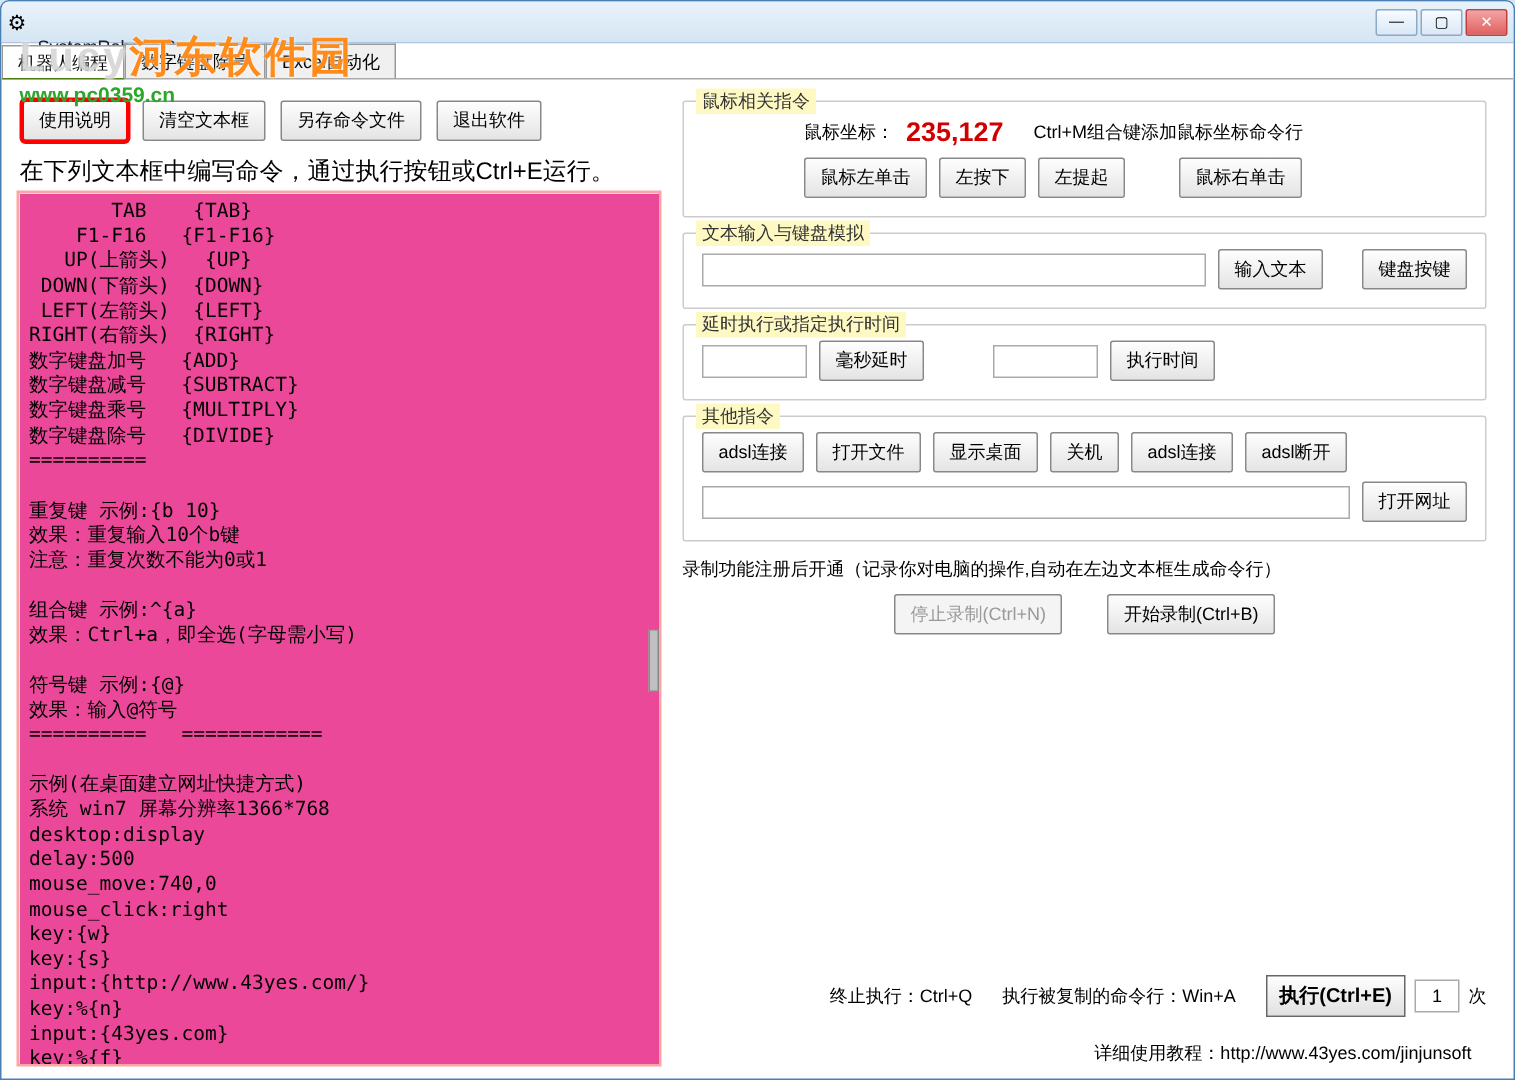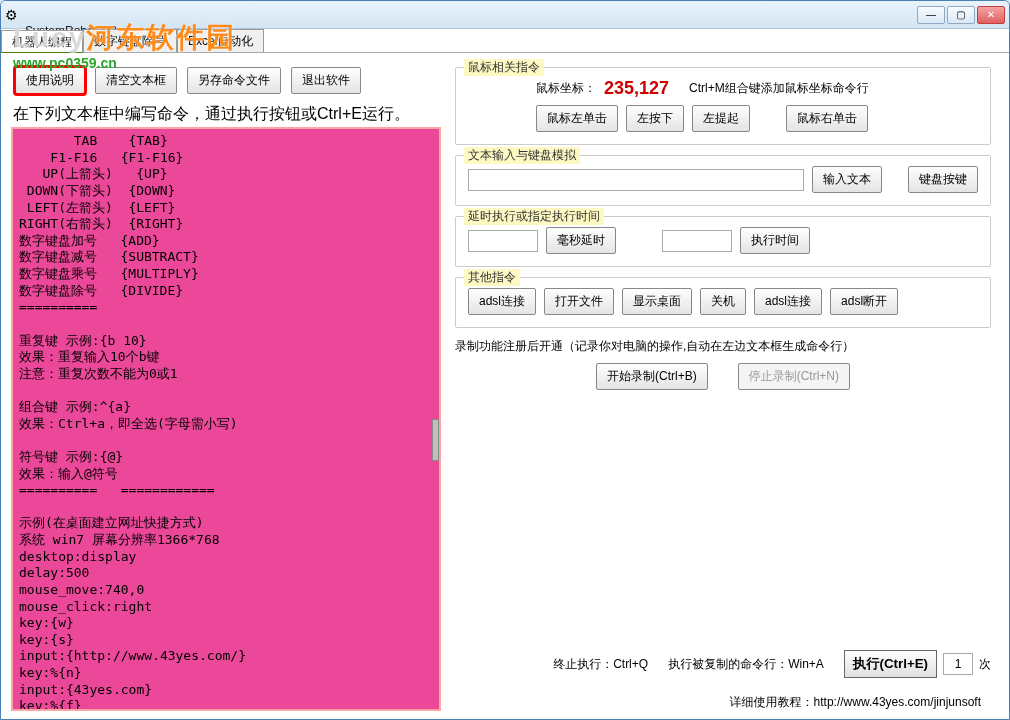--- a/index.html
+++ b/index.html
@@ -177,27 +177,31 @@
       <div class="group">
         <div class="group-title">其他指令</div>
         <div class="row">
           <button class="btn">adsl连接</button>
           <button class="btn">打开文件</button>
           <button class="btn">显示桌面</button>
           <button class="btn">关机</button>
           <button class="btn">adsl连接</button>
           <button class="btn">adsl断开</button>
         </div>
+        <div class="row">
+          <input class="txt wide" style="">
+          <button class="btn">打开网址</button>
+        </div>
       </div>
 
       <div>
         <div class="rec-note">录制功能注册后开通（记录你对电脑的操作,自动在左边文本框生成命令行）</div>
         <div class="rec-btns">
+          <button class="btn disabled">停止录制(Ctrl+N)</button>
           <button class="btn">开始录制(Ctrl+B)</button>
-          <button class="btn disabled">停止录制(Ctrl+N)</button>
         </div>
       </div>
 
       <div class="bottomrow">
         <span>终止执行：Ctrl+Q</span>
         <span style="width:8px"></span>
         <span>执行被复制的命令行：Win+A</span>
         <span style="width:8px"></span>
         <button class="exec-btn">执行(Ctrl+E)</button>
         <input class="txt count-in" value="1" style="">

